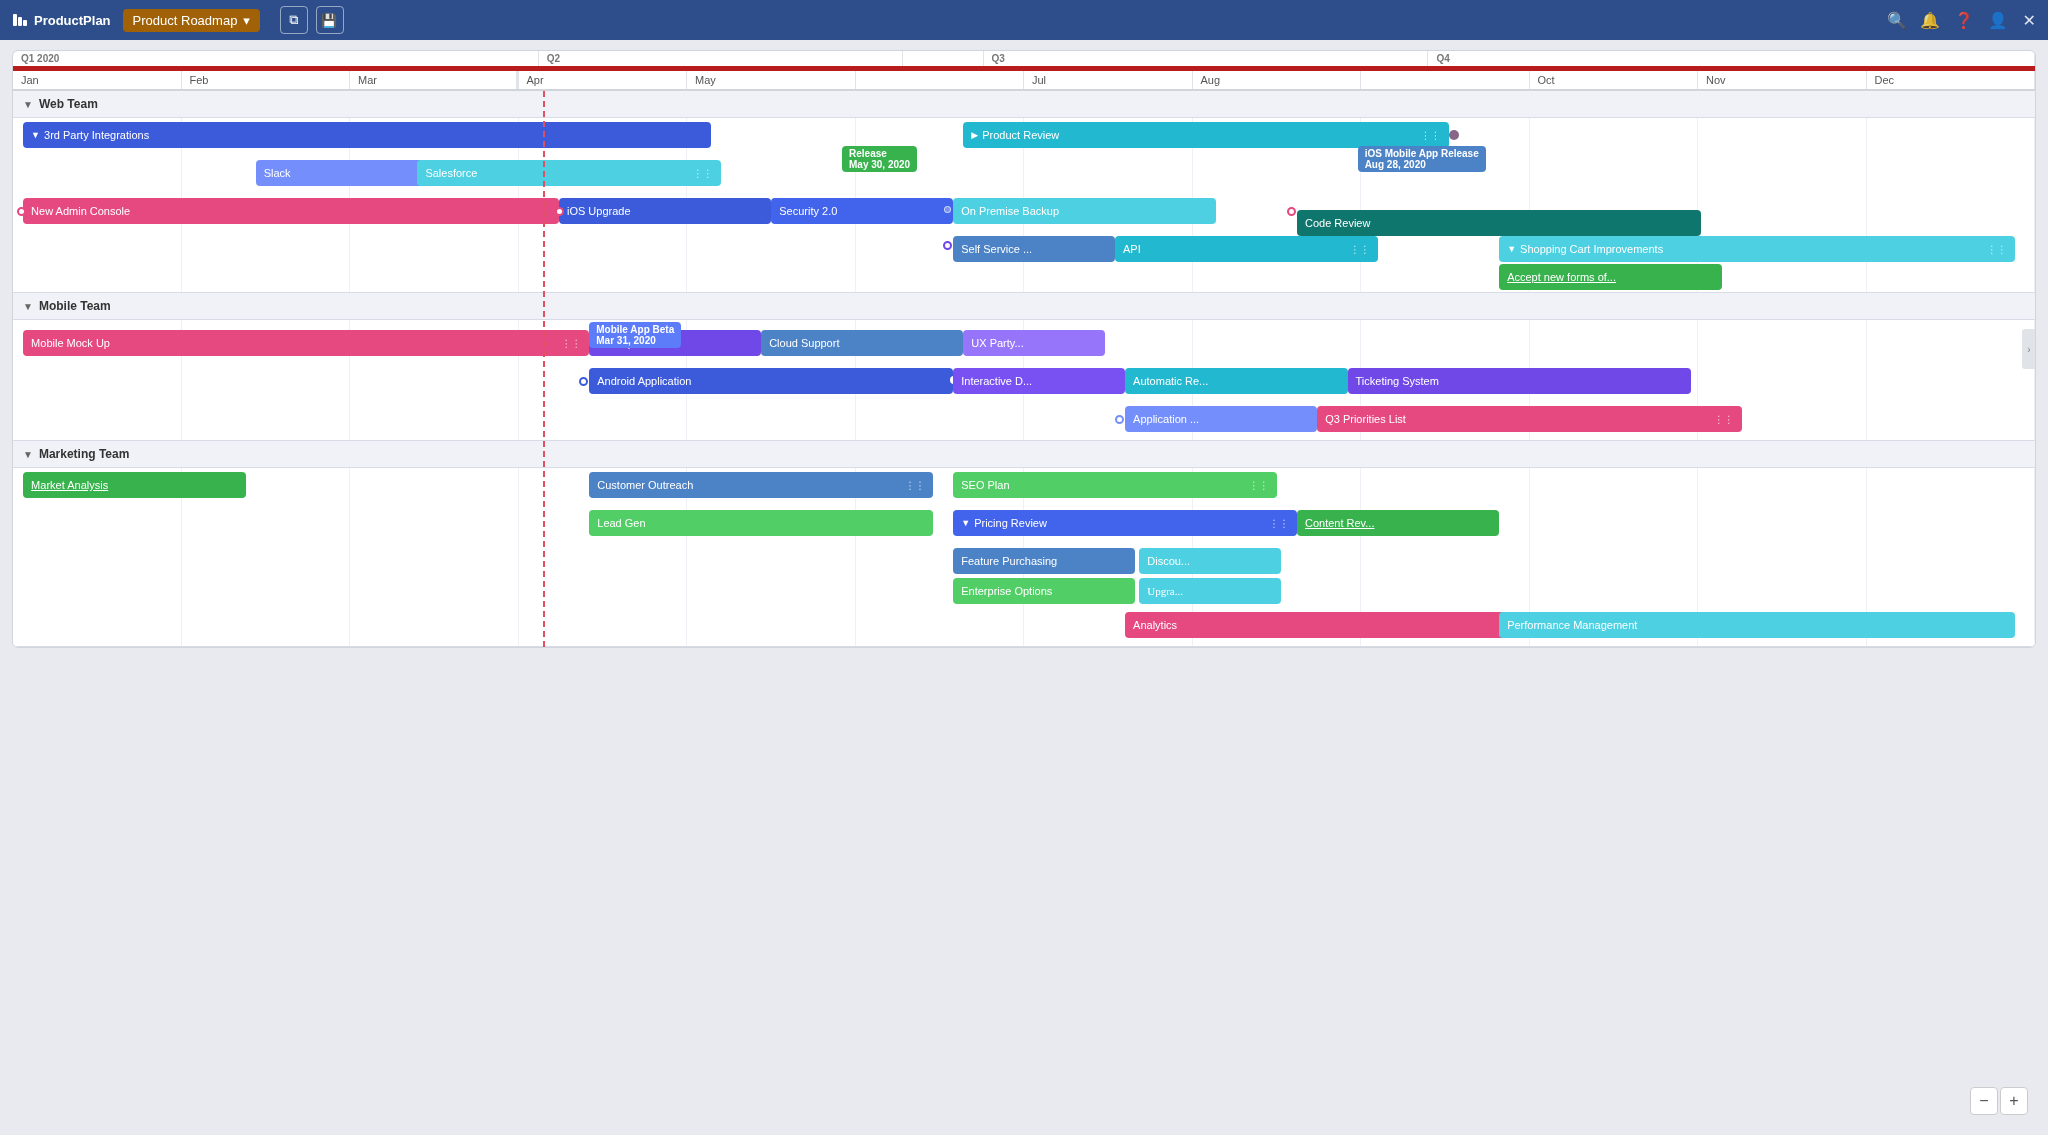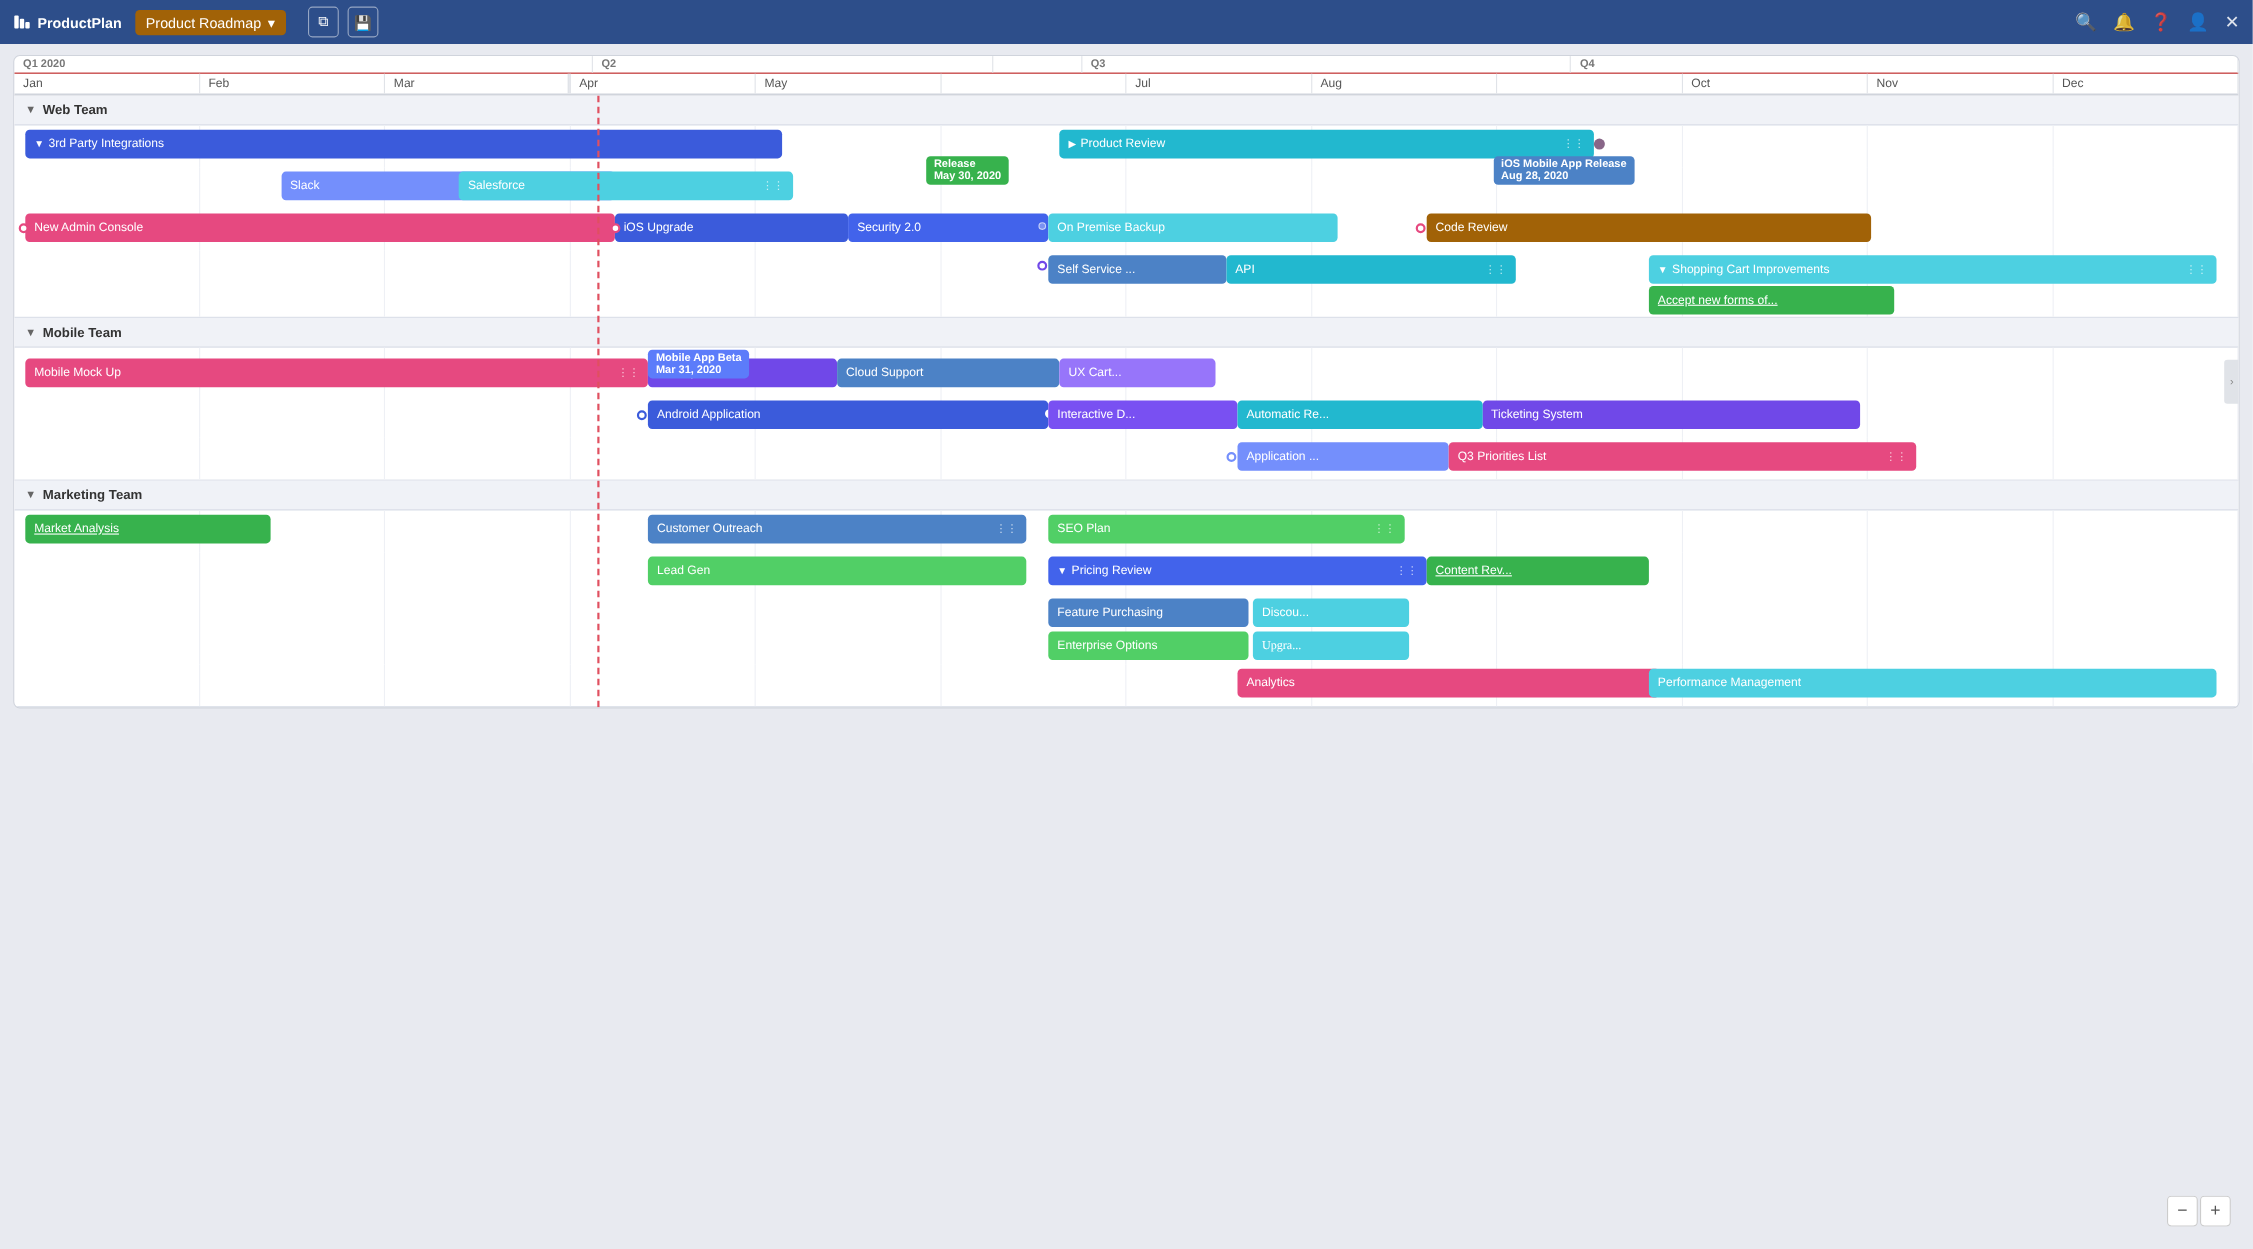--- a/index.html
+++ b/index.html
@@ -112,21 +112,21 @@
     }
     .bar .bar-dots { margin-left: auto; font-size: 10px; opacity: 0.7; }
 
     
     .bar-blue { background: #3b5bdb; }
     .bar-blue-light { background: #748ffc; }
     .bar-blue-mid { background: #4c82c6; }
     .bar-cyan { background: #22b8cf; }
     .bar-cyan-light { background: #4dd0e1; }
     .bar-pink { background: #e64980; }
-    .bar-pink-light { background: #a16207; }
+    .bar-pink-light { background: #0f766e; margin-top: 12px; }
     .bar-green { background: #37b24d; text-decoration: underline; }
     .bar-green-light { background: #51cf66; }
     .bar-purple { background: #7048e8; }
     .bar-purple-light { background: #9775fa; }
     .bar-indigo { background: #4263eb; }
     .bar-violet { background: #7950f2; }
 
     
     .milestone {
       position: absolute;
@@ -177,21 +177,21 @@
       background: white;
       border: 1px solid #ccc;
       border-radius: 4px;
       display: flex; align-items: center; justify-content: center;
       cursor: pointer;
       font-size: 16px;
       color: #555;
     }
 
     
-    .q-row { display: flex; font-size: 10px; color: #777; font-weight: 600; border-bottom: 1px solid #b91c1c; }
+    .q-row { display: flex; font-size: 10px; color: #777; font-weight: 600; border-bottom: 5px solid #b91c1c; }
     .q-cell { padding: 2px 8px; border-right: 1px solid #e0e3e8; }
     .q1-span { width: 26%; }
     .q4-span { width: 30%; }
 
     .m-row { display: flex; font-size: 11px; color: #555; font-weight: 500; border-bottom: 2px solid #d0d4dc; }
     .m-cell { flex: 1; padding: 3px 8px; border-right: 1px solid #e0e3e8; }
 
     
     .rows-area {
       position: relative;
@@ -415,21 +415,21 @@
             <div class="grid-line"></div>
               <div class="grid-line"></div>
               <div class="grid-line"></div>
           </div>
           <div class="bar bar-pink" style="left:0.5%;width:28%;top:10px;">
             Mobile Mock Up
             <span class="bar-dots">⋮⋮</span>
           </div>
           <div class="bar bar-purple" style="left:28.5%;width:8.5%;top:10px;">UX Improve...</div>
           <div class="bar bar-blue-mid" style="left:37%;width:10%;top:10px;">Cloud Support</div>
-          <div class="bar bar-purple-light" style="left:47%;width:7%;top:10px;">UX Cart...</div>
+          <div class="bar bar-purple-light" style="left:47%;width:7%;top:10px;">UX Party...</div>
         </div>
 
         <div class="gantt-row-area" style="height:38px;position:relative;">
           <div class="grid-lines">
             <div class="grid-line"></div>
               <div class="grid-line"></div>
               <div class="grid-line"></div>
             <div class="grid-line"></div>
               <div class="grid-line"></div>
               <div class="grid-line"></div>

